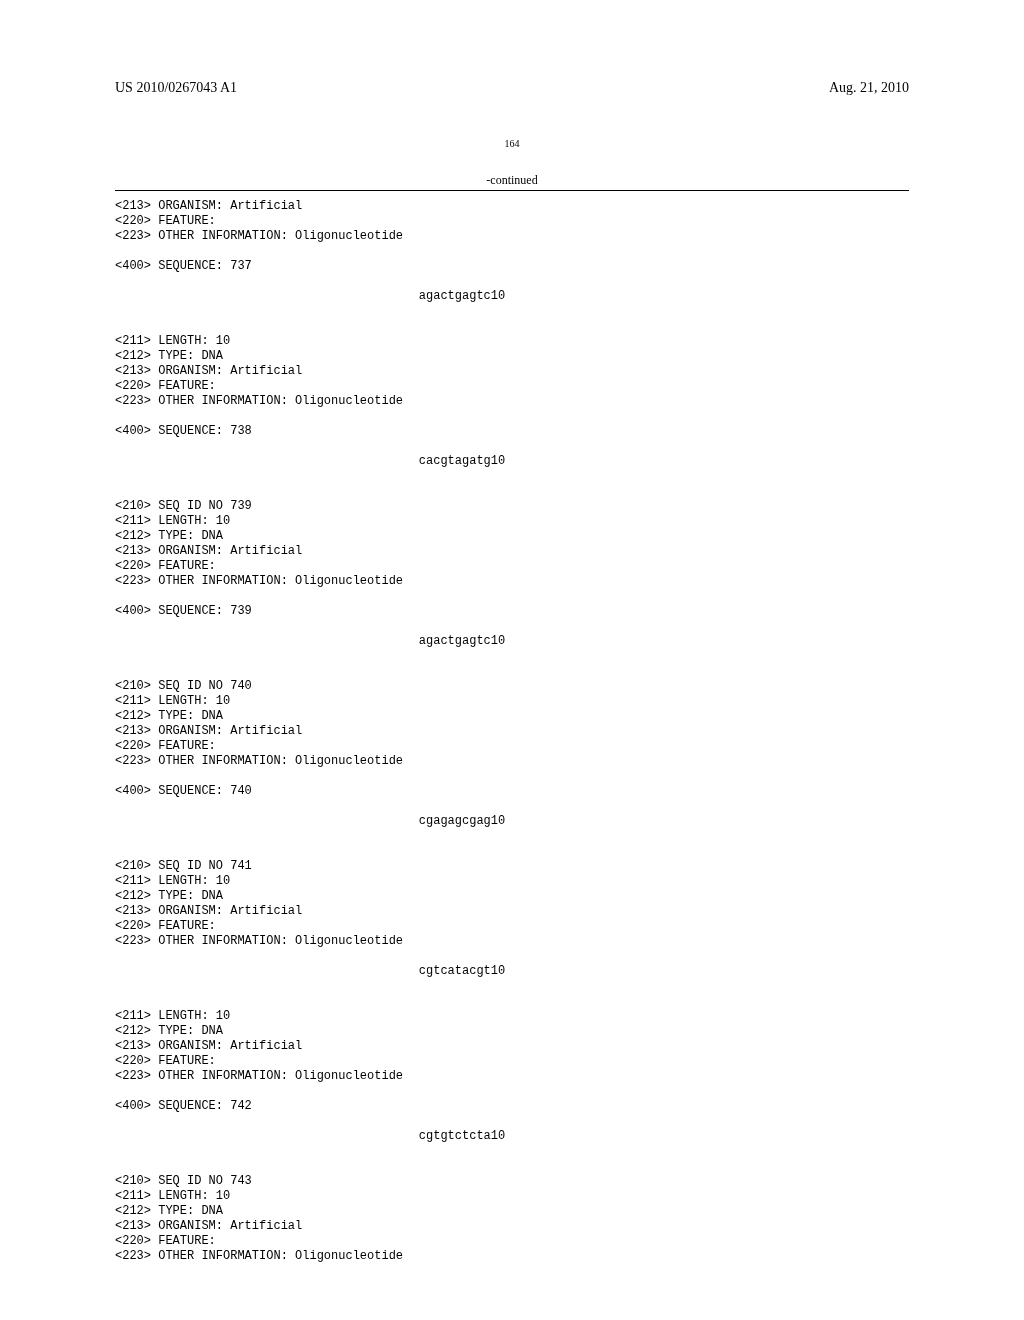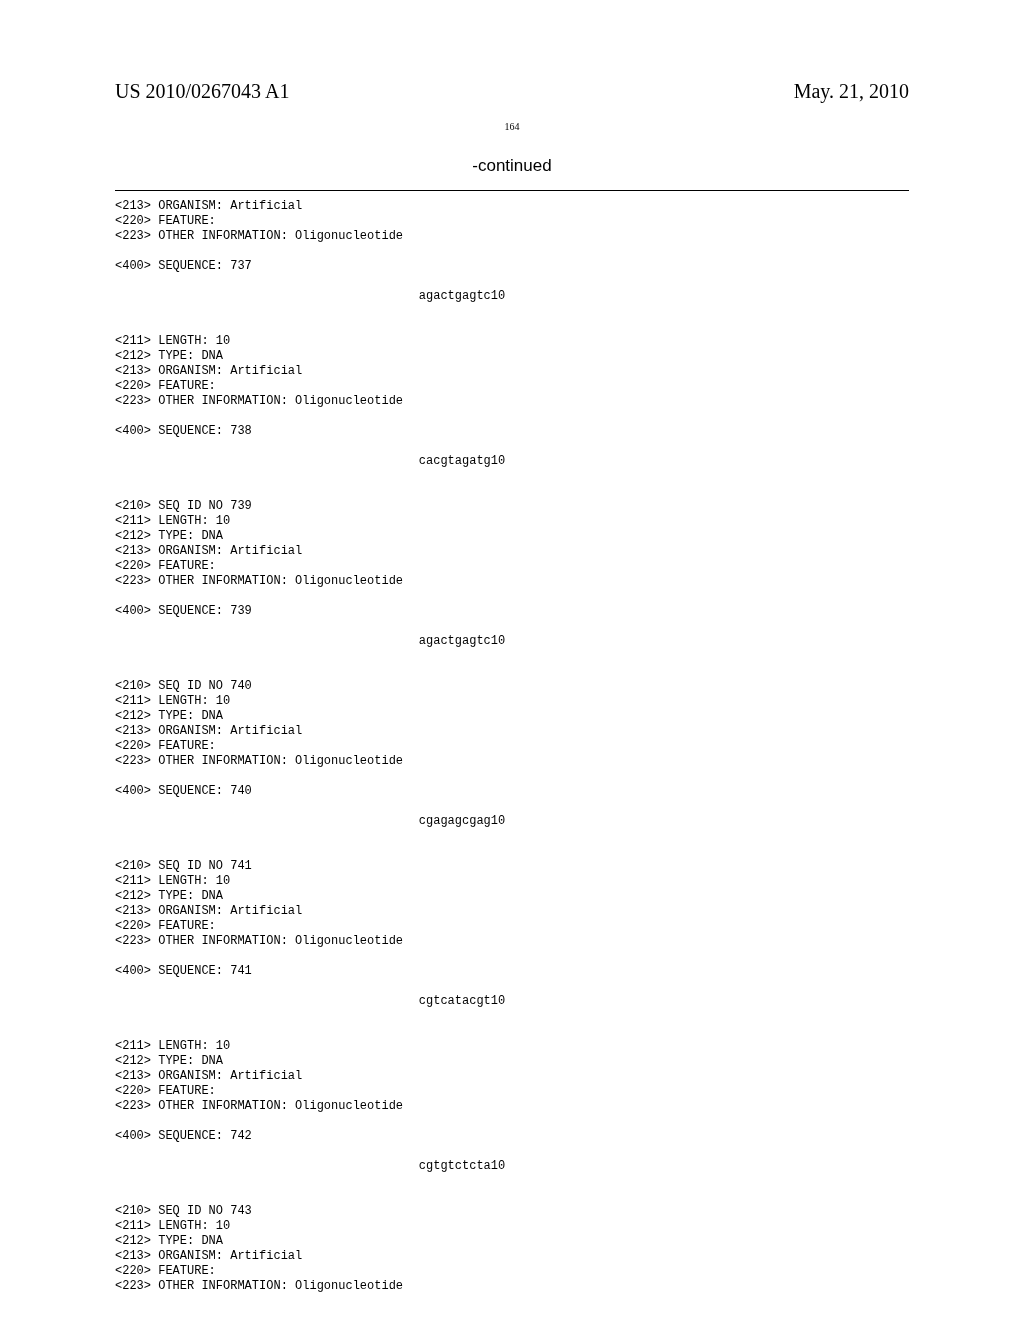--- a/index.html
+++ b/index.html
@@ -11,33 +11,33 @@
       background: #fff;
       font-family: "Times New Roman", Times, serif;
       width: 1024px;
       height: 1320px;
       position: relative;
       padding: 80px 115px 40px 115px;
     }
     .header {
       display: flex;
       justify-content: space-between;
-      font-size: 20px;
-      margin-bottom: 18px;
+      font-size: 14px;
+      margin-bottom: 42px;
     }
     .page-number {
       text-align: center;
       font-size: 10px;
       margin-bottom: 24px;
     }
     .continued {
       text-align: center;
-      font-family: Liberation Sans, sans-serif;
-      font-size: 17px;
-      margin-bottom: 14px;
+      font-family: Liberation Serif, serif;
+      font-size: 12px;
+      margin-bottom: 2px;
     }
     .divider {
       border-top: 1.5px solid #000;
       margin-bottom: 8px;
     }
     .content {
       font-family: "Courier New", Courier, monospace;
       font-size: 12px;
       line-height: 1.25;
     }
@@ -51,21 +51,21 @@
     }
     .entry-gap {
       height: 15px;
     }
   </style>
 </head>
 <body>
 
 <div class="header">
   <div>US 2010/0267043 A1</div>
-  <div>May. 21, 2010</div>
+  <div>Aug. 21, 2010</div>
 </div>
 
 <div class="page-number">164</div>
 
 <div class="continued">-continued</div>
 <div class="divider"></div>
 
 <div class="content" id="content">
     <div class="block">
       <div>&lt;213&gt; ORGANISM: Artificial</div>
@@ -120,21 +120,20 @@
     </div>
     <div class="entry-gap"></div>
     <div class="block">
       <div>&lt;210&gt; SEQ ID NO 741</div>
       <div>&lt;211&gt; LENGTH: 10</div>
       <div>&lt;212&gt; TYPE: DNA</div>
       <div>&lt;213&gt; ORGANISM: Artificial</div>
       <div>&lt;220&gt; FEATURE:</div>
       <div>&lt;223&gt; OTHER INFORMATION: Oligonucleotide</div>
     </div>
-    <div class="block">&lt;400&gt; SEQUENCE: 741</div>
     <div class="seq-row block">
       <span>cgtcatacgt</span>
       <span>10</span>
     </div>
     <div class="entry-gap"></div>
     <div class="block">
       <div>&lt;211&gt; LENGTH: 10</div>
       <div>&lt;212&gt; TYPE: DNA</div>
       <div>&lt;213&gt; ORGANISM: Artificial</div>
       <div>&lt;220&gt; FEATURE:</div>

